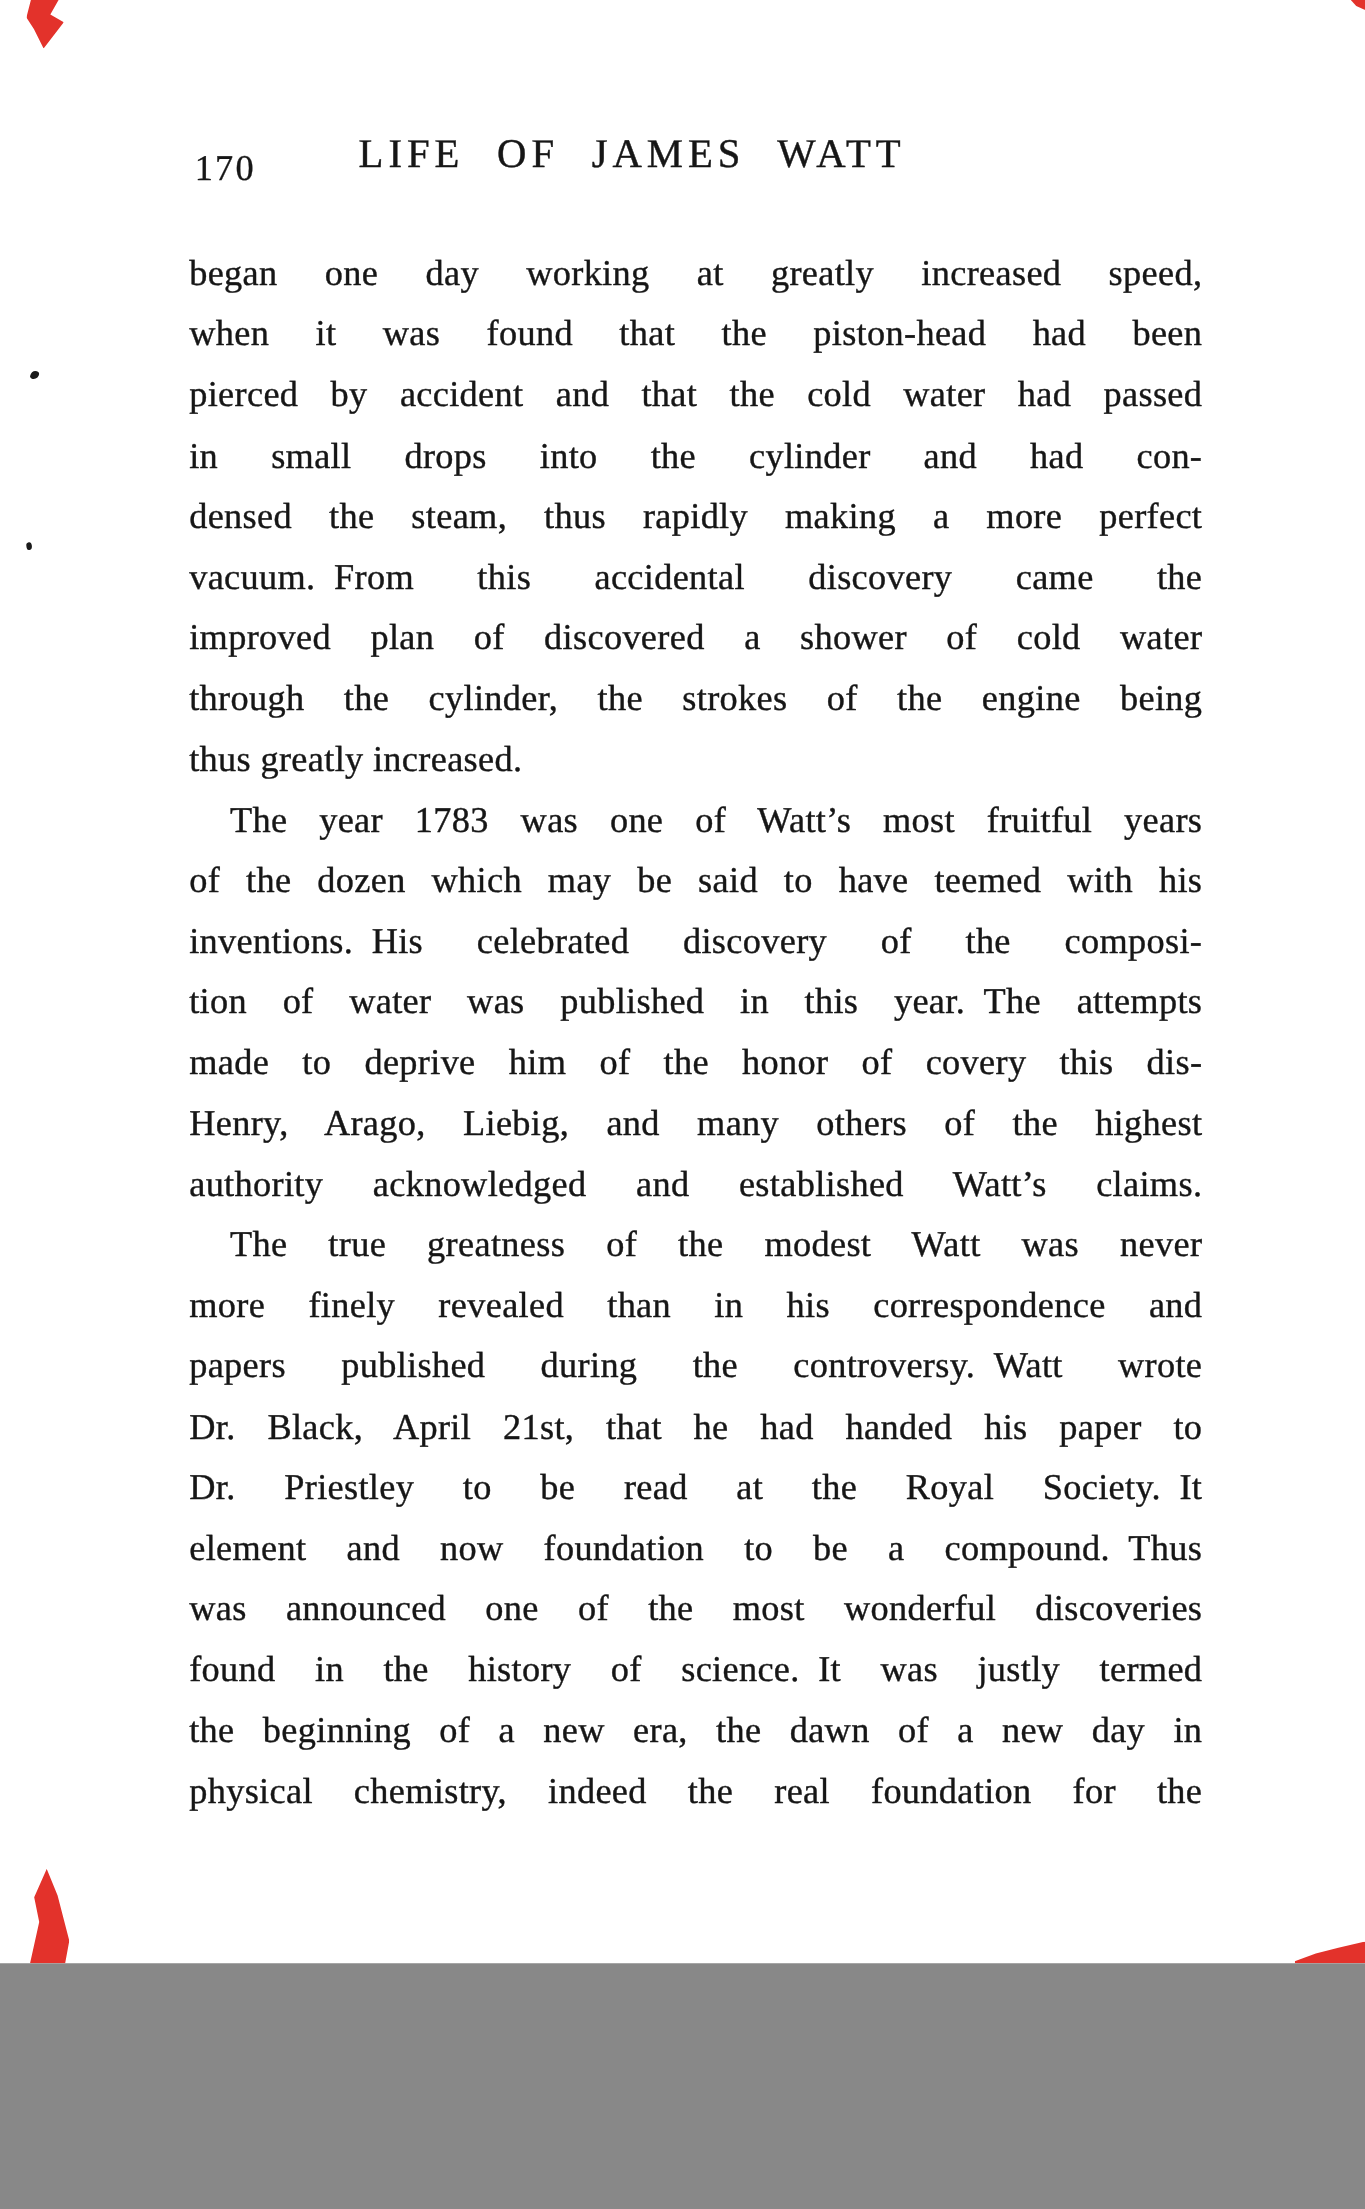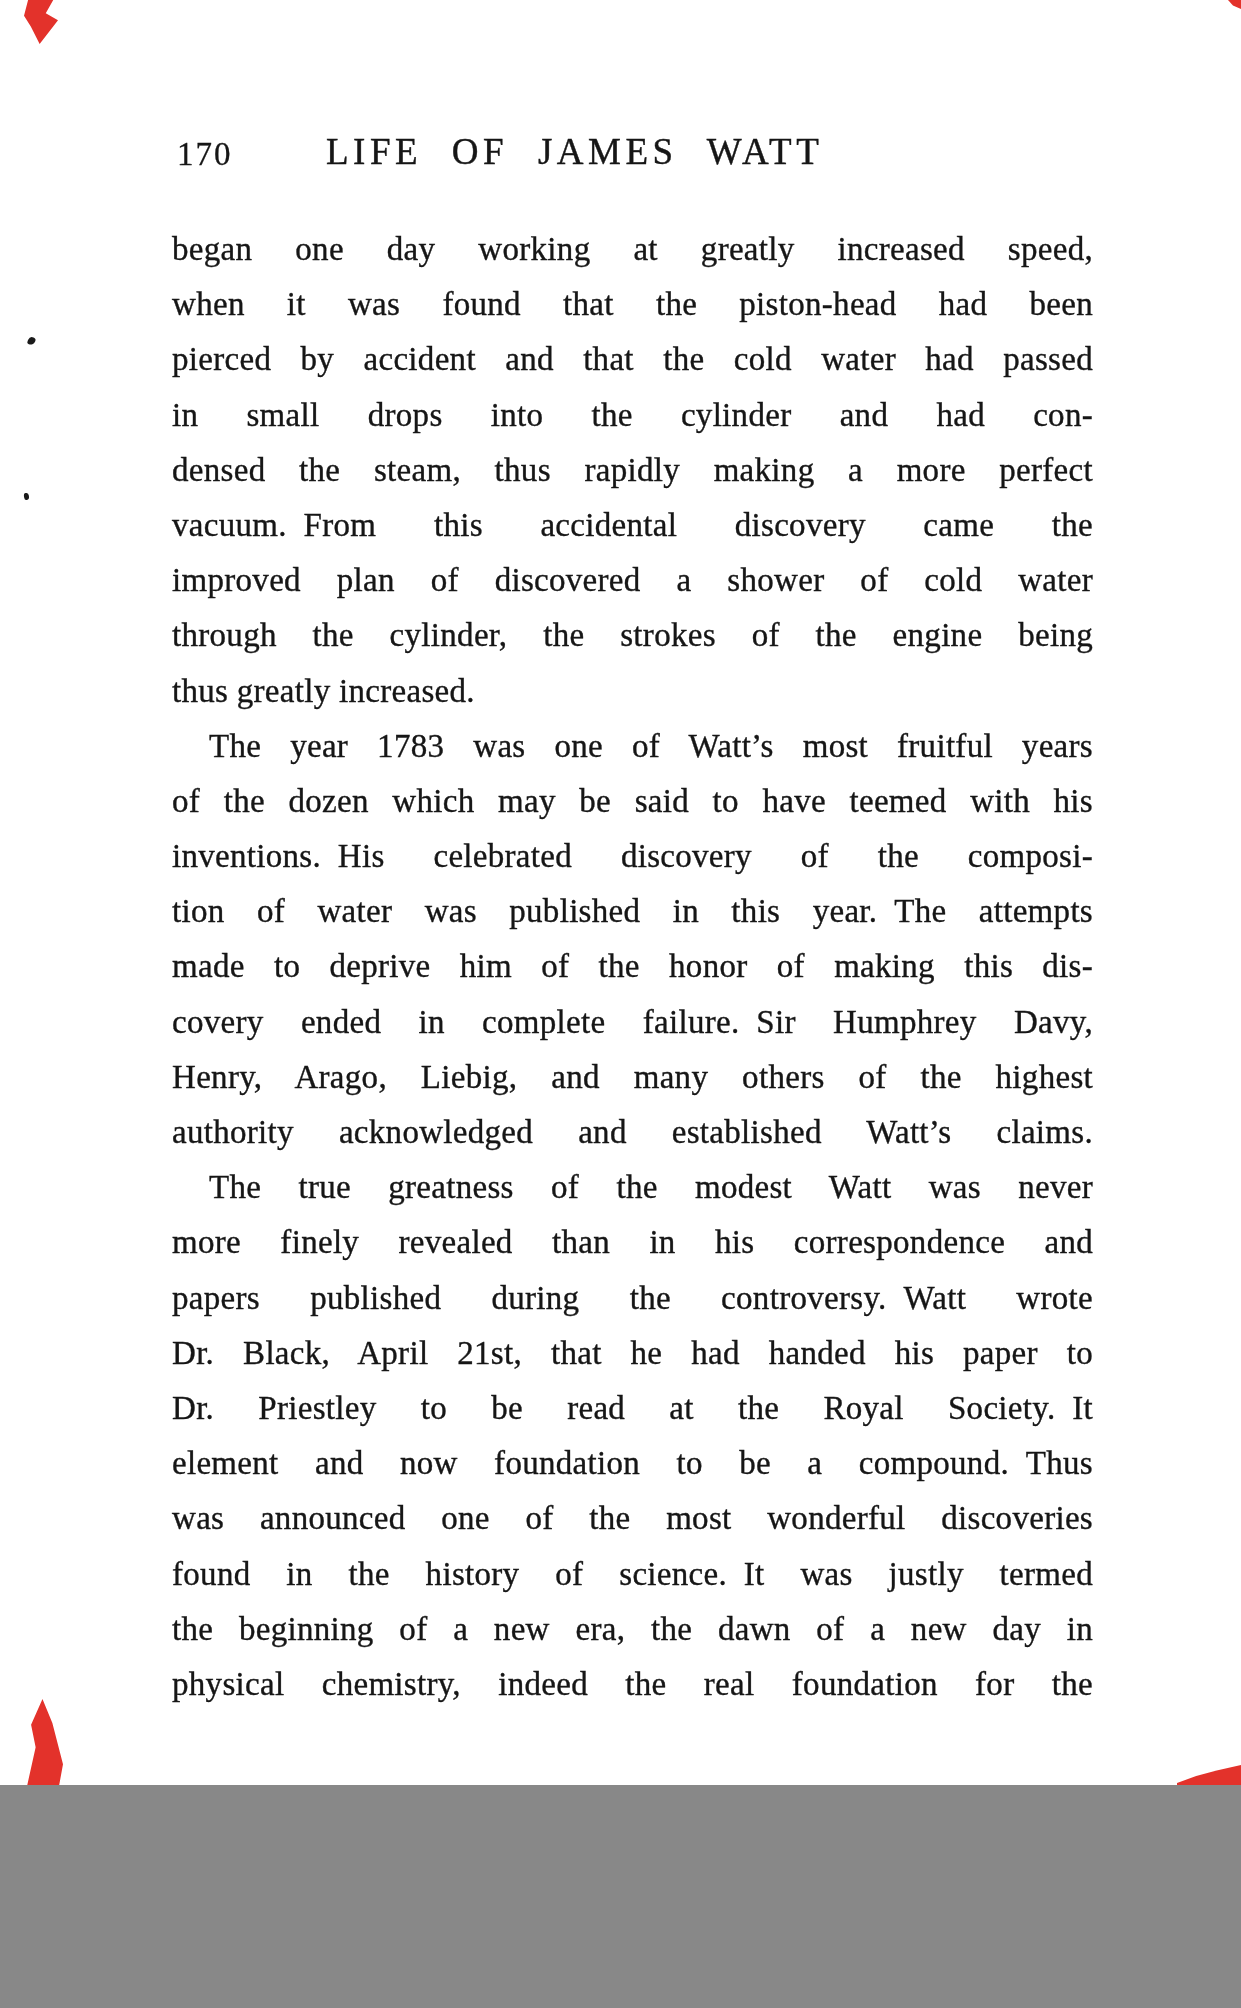--- a/index.html
+++ b/index.html
@@ -22,21 +22,21 @@
     position:absolute;
     left:177px; top:136px;
     font-size:33px;
     letter-spacing:2px;
     font-variant-numeric:oldstyle-nums;
     font-feature-settings:"onum" 1;
     -webkit-text-stroke:0.3px currentColor;
   }
   .running-title{
     position:absolute;
-    left:326px; top:130px;
+    left:326px; top:119px;
     font-size:37px;
     letter-spacing:4.5px;
     word-spacing:16px;
     -webkit-text-stroke:0.4px currentColor;
     white-space:nowrap;
   }
   
   .body-block{
     position:absolute;
     left:172px; top:222px;
@@ -119,22 +119,21 @@
       <div class="line">in small drops into the cylinder and had con-</div>
       <div class="line">densed the steam, thus rapidly making a more perfect</div>
       <div class="line">vacuum. From this accidental discovery came the</div>
       <div class="line">improved plan of discovered a shower of cold water</div>
       <div class="line">through the cylinder, the strokes of the engine being</div>
       <div class="line noj">thus greatly increased.</div>
       <div class="line ind">The year 1783 was one of Watt’s most fruitful years</div>
       <div class="line">of the dozen which may be said to have teemed with his</div>
       <div class="line">inventions. His celebrated discovery of the composi-</div>
       <div class="line">tion of water was published in this year. The attempts</div>
-      <div class="line">made to deprive him of the honor of making this dis-</div>
-      <div class="line">covery ended in complete failure. Sir Humphrey Davy,</div>
+      <div class="line">made to deprive him of the honor of covery this dis-</div>
       <div class="line">Henry, Arago, Liebig, and many others of the highest</div>
       <div class="line">authority acknowledged and established Watt’s claims.</div>
       <div class="line ind">The true greatness of the modest Watt was never</div>
       <div class="line">more finely revealed than in his correspondence and</div>
       <div class="line">papers published during the controversy. Watt wrote</div>
       <div class="line">Dr. Black, April 21st, that he had handed his paper to</div>
       <div class="line">Dr. Priestley to be read at the Royal Society. It</div>
       <div class="line">element and now foundation to be a compound. Thus</div>
       <div class="line">was announced one of the most wonderful discoveries</div>
       <div class="line">found in the history of science. It was justly termed</div>

